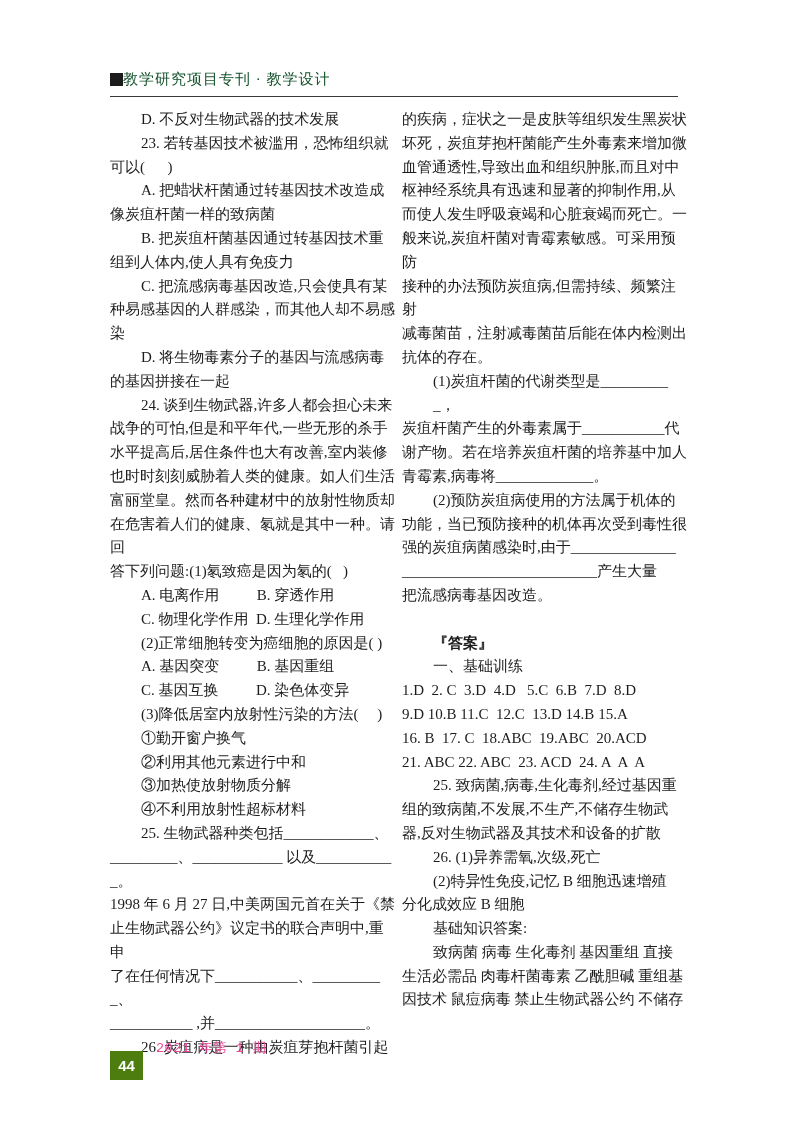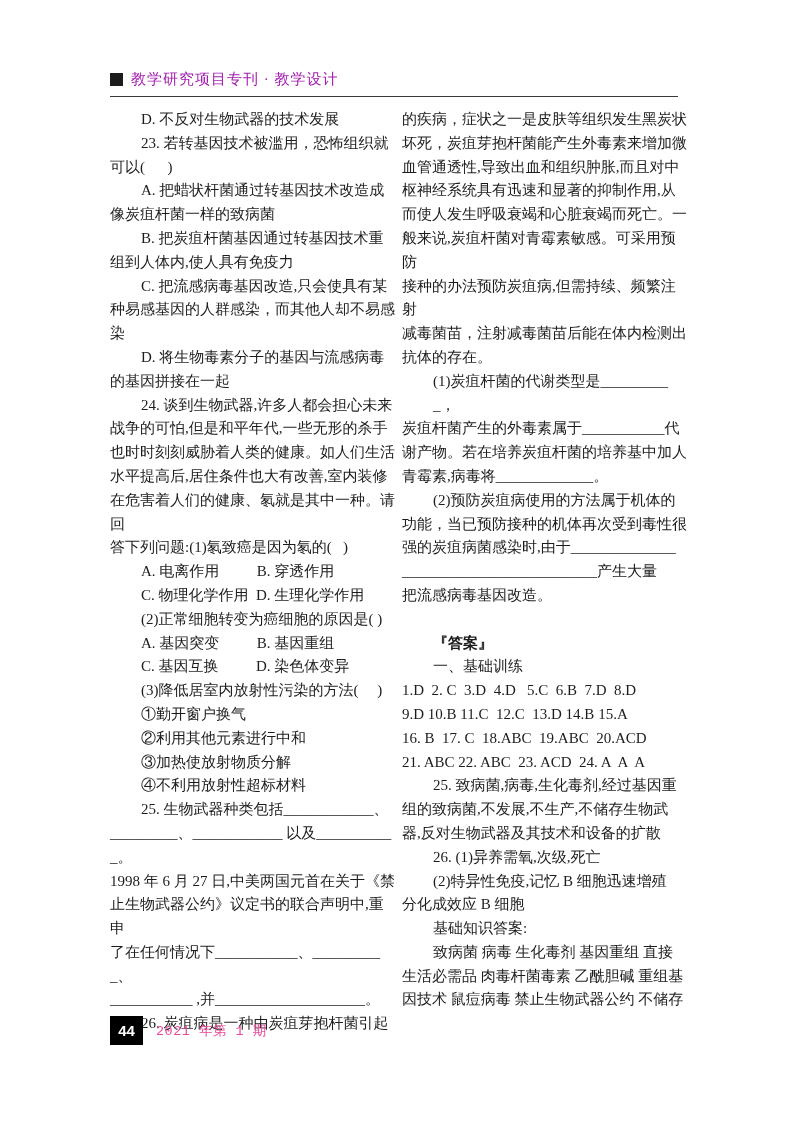--- a/index.html
+++ b/index.html
@@ -20,24 +20,24 @@
     inset: 0;
     background: #ffffff;
   }
   
   .hdr {
     position: absolute;
     left: 110px;
     top: 70px;
     display: flex;
     align-items: center;
-    gap: 8px;
+    gap: 0;
     font-size: 15px;
     letter-spacing: 1px;
-    color: #a21caf;
+    color: #14532d;
   }
   .hdr-square {
     width: 13px;
     height: 13px;
     background: #1c1c1c;
     display: inline-block;
     flex: 0 0 auto;
   }
   .hdr-rule {
     position: absolute;
@@ -80,28 +80,29 @@
     position: absolute;
     left: 110px;
     top: 1016px;
     display: flex;
     align-items: center;
     gap: 13px;
   }
   .pg-box {
     width: 33px;
     height: 29px;
-    background: #000000;
+    background: #4d7c0f;
     color: #ffffff;
     display: flex;
     align-items: center;
     justify-content: center;
     font-family: "Liberation Sans", "DejaVu Sans", sans-serif;
     font-weight: bold;
     font-size: 15px;
+    margin-top: 35px;
   }
   .issue {
     font-family: Liberation Mono, monospace;
     font-size: 13.5px;
     color: #ec4899;
     letter-spacing: 0.5px;
   }
 </style>
 </head>
 <body>
@@ -124,22 +125,23 @@
         <div class="line">像炭疽杆菌一样的致病菌</div>
         <div class="line ind">B. 把炭疽杆菌基因通过转基因技术重</div>
         <div class="line">组到人体内,使人具有免疫力</div>
         <div class="line ind">C. 把流感病毒基因改造,只会使具有某</div>
         <div class="line">种易感基因的人群感染，而其他人却不易感</div>
         <div class="line">染</div>
         <div class="line ind">D. 将生物毒素分子的基因与流感病毒</div>
         <div class="line">的基因拼接在一起</div>
         <div class="line ind">24. 谈到生物武器,许多人都会担心未来</div>
         <div class="line">战争的可怕,但是和平年代,一些无形的杀手</div>
+        <div class="line">水平提高后,居住条件也大有改善,室内装修</div>
         <div class="line">也时时刻刻威胁着人类的健康。如人们生活</div>
-        <div class="line">水平提高后,居住条件也大有改善,室内装修</div>
+        <div class="line">富丽堂皇。然而各种建材中的放射性物质却</div>
         <div class="line">在危害着人们的健康、氡就是其中一种。请回</div>
         <div class="line">答下列问题:(1)氡致癌是因为氡的(   )</div>
         <div class="line ind">A. 电离作用          B. 穿透作用</div>
         <div class="line ind">C. 物理化学作用  D. 生理化学作用</div>
         <div class="line ind">(2)正常细胞转变为癌细胞的原因是( )</div>
         <div class="line ind">A. 基因突变          B. 基因重组</div>
         <div class="line ind">C. 基因互换          D. 染色体变异</div>
         <div class="line ind">(3)降低居室内放射性污染的方法(     )</div>
         <div class="line ind">①勤开窗户换气</div>
         <div class="line ind">②利用其他元素进行中和</div>

